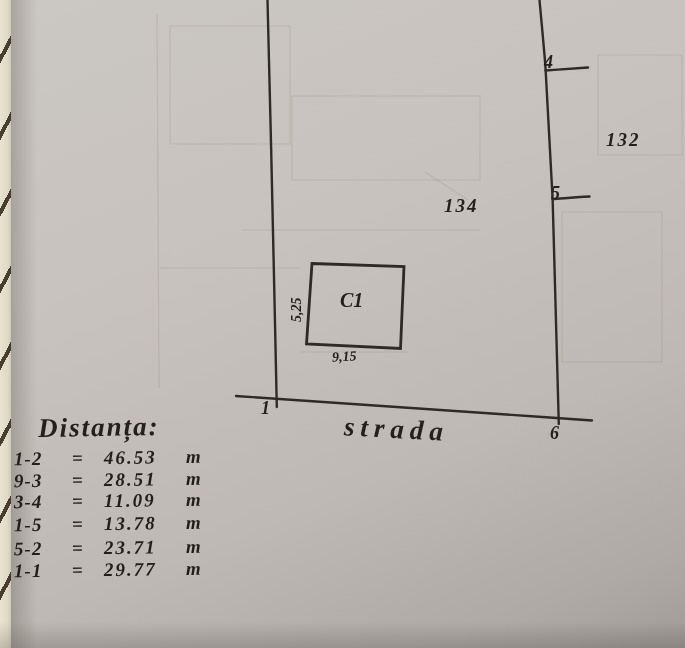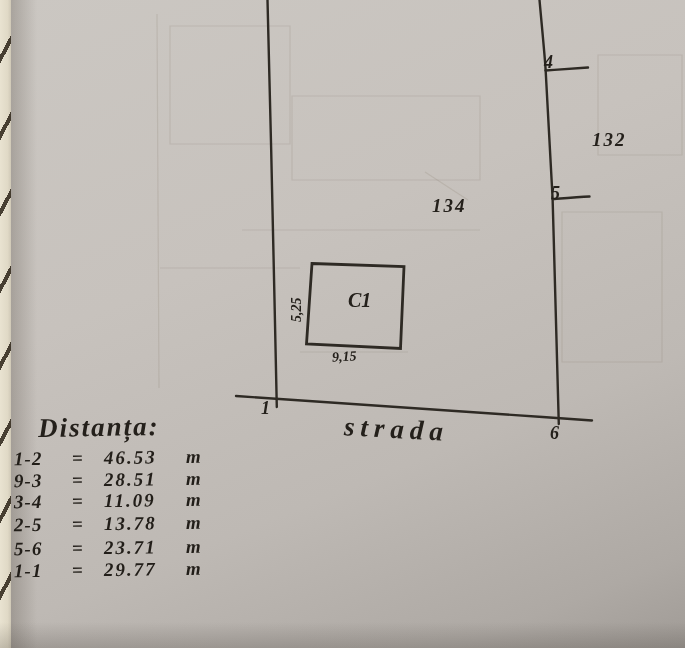--- a/index.html
+++ b/index.html
@@ -87,26 +87,26 @@
     </g>
 
     <path class="ink" style="stroke-width:2.8" d="M312,263.5 L404,266.5 L400.5,348.5 L306.5,344 Z"></path>
   </svg>
 
   <div class="hand pt" style="left:261px;top:399px">1</div>
   <div class="hand pt" style="left:544px;top:53px">4</div>
   <div class="hand pt" style="left:551px;top:184px">5</div>
   <div class="hand pt" style="left:550px;top:424px">6</div>
 
-  <div class="hand parcel-no" style="left:592px;top:130px">132</div>
-  <div class="hand parcel-no" style="left:432px;top:196px">134</div>
+  <div class="hand parcel-no" style="left:606px;top:130px">132</div>
+  <div class="hand parcel-no" style="left:444px;top:196px">134</div>
 
   <div class="hand street" style="left:344px;top:416px">strada</div>
 
-  <div class="hand bldg-label" style="left:348px;top:290px">C1</div>
+  <div class="hand bldg-label" style="left:340px;top:290px">C1</div>
   <div class="hand dim" style="left:332px;top:350px;transform:rotate(-3deg)">9,15</div>
   <div class="hand dim dim-left" style="left:290px;top:322px">5,25</div>
 
   <div class="hand dist-title" style="left:38px;top:414px">Distanța:</div>
 
   <div class="dist-row" style="top:447px">
     <span class="seg">1-2</span>
     <span class="eq">=</span>
     <span class="val">46.53</span>
     <span class="unit">m</span>
@@ -117,27 +117,27 @@
     <span class="val">28.51</span>
     <span class="unit">m</span>
   </div>
   <div class="dist-row" style="top:490px">
     <span class="seg">3-4</span>
     <span class="eq">=</span>
     <span class="val">11.09</span>
     <span class="unit">m</span>
   </div>
   <div class="dist-row" style="top:513px">
-    <span class="seg">2-5</span>
+    <span class="seg">1-5</span>
     <span class="eq">=</span>
     <span class="val">13.78</span>
     <span class="unit">m</span>
   </div>
   <div class="dist-row" style="top:537px">
-    <span class="seg">5-6</span>
+    <span class="seg">5-2</span>
     <span class="eq">=</span>
     <span class="val">23.71</span>
     <span class="unit">m</span>
   </div>
   <div class="dist-row" style="top:559px">
     <span class="seg">1-1</span>
     <span class="eq">=</span>
     <span class="val">29.77</span>
     <span class="unit">m</span>
   </div>

